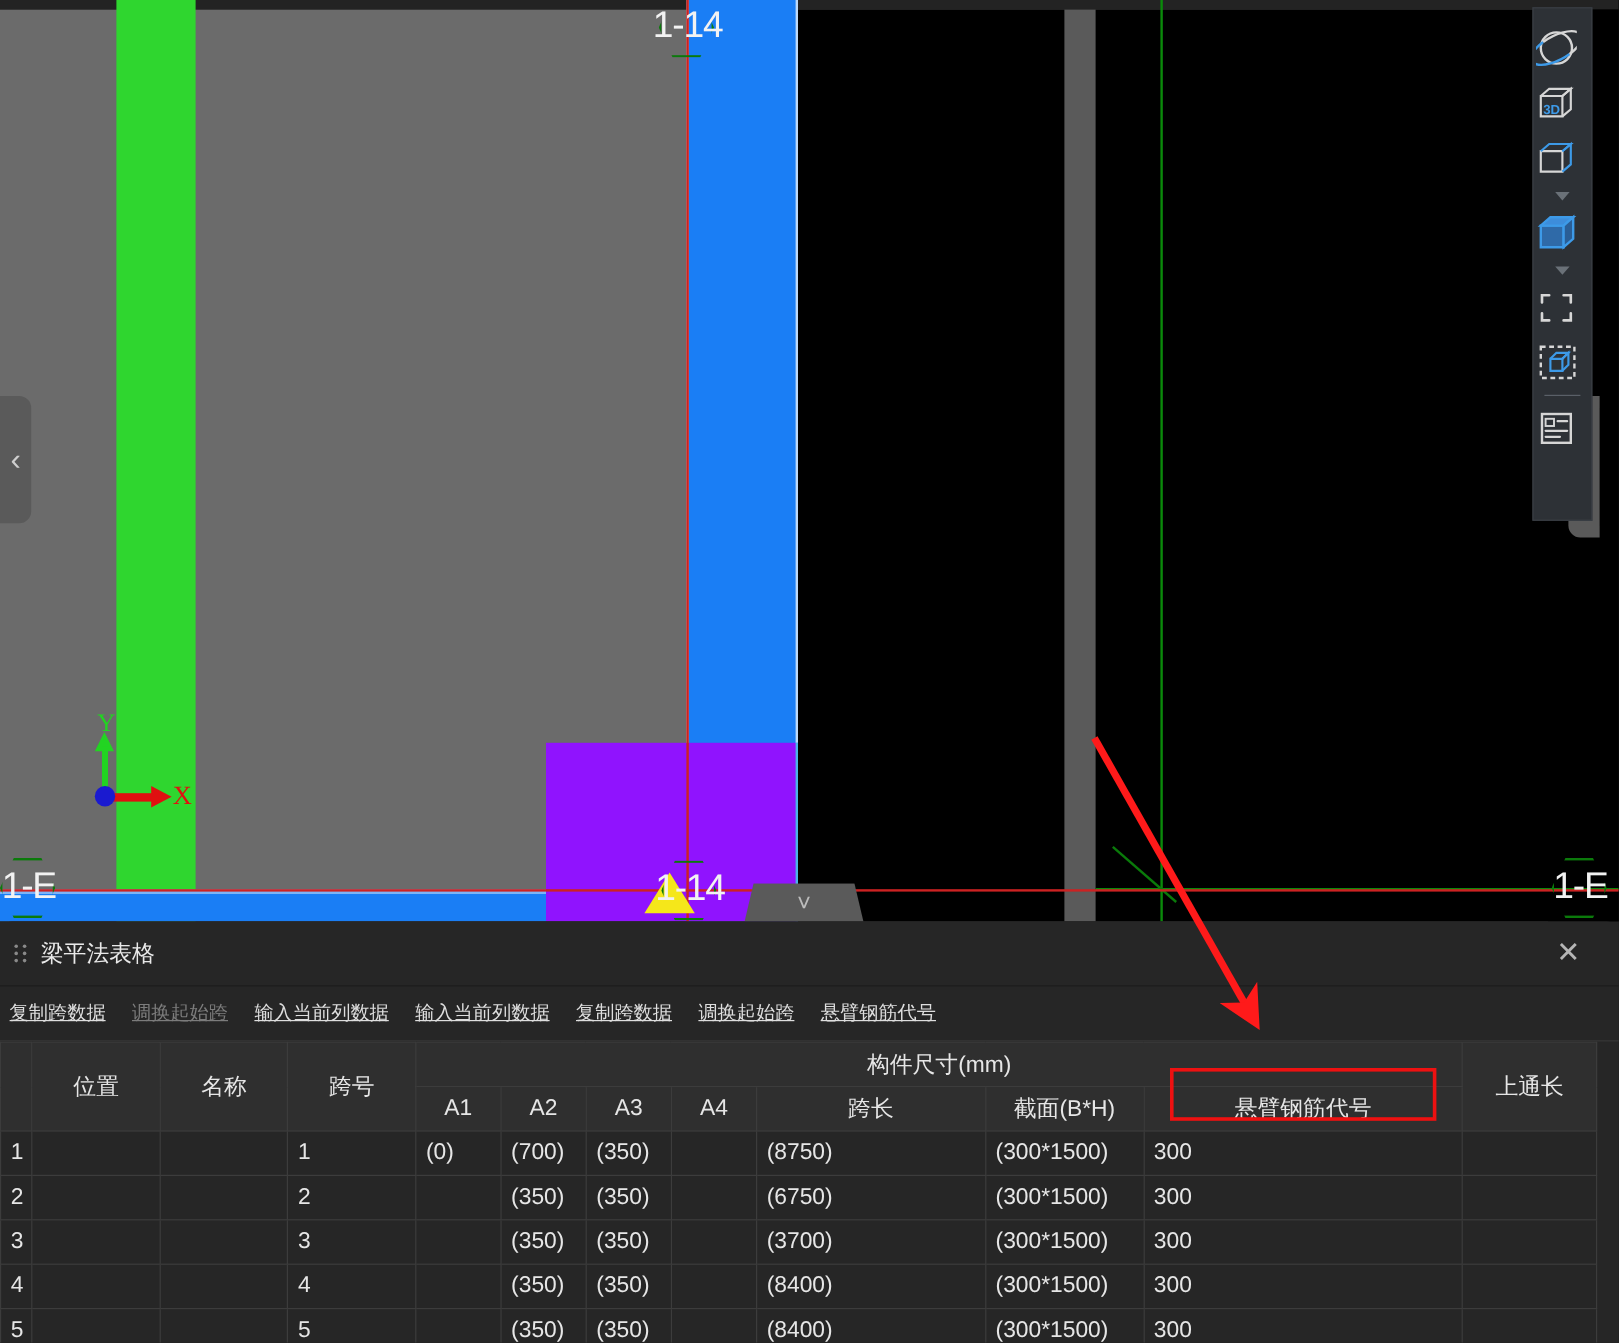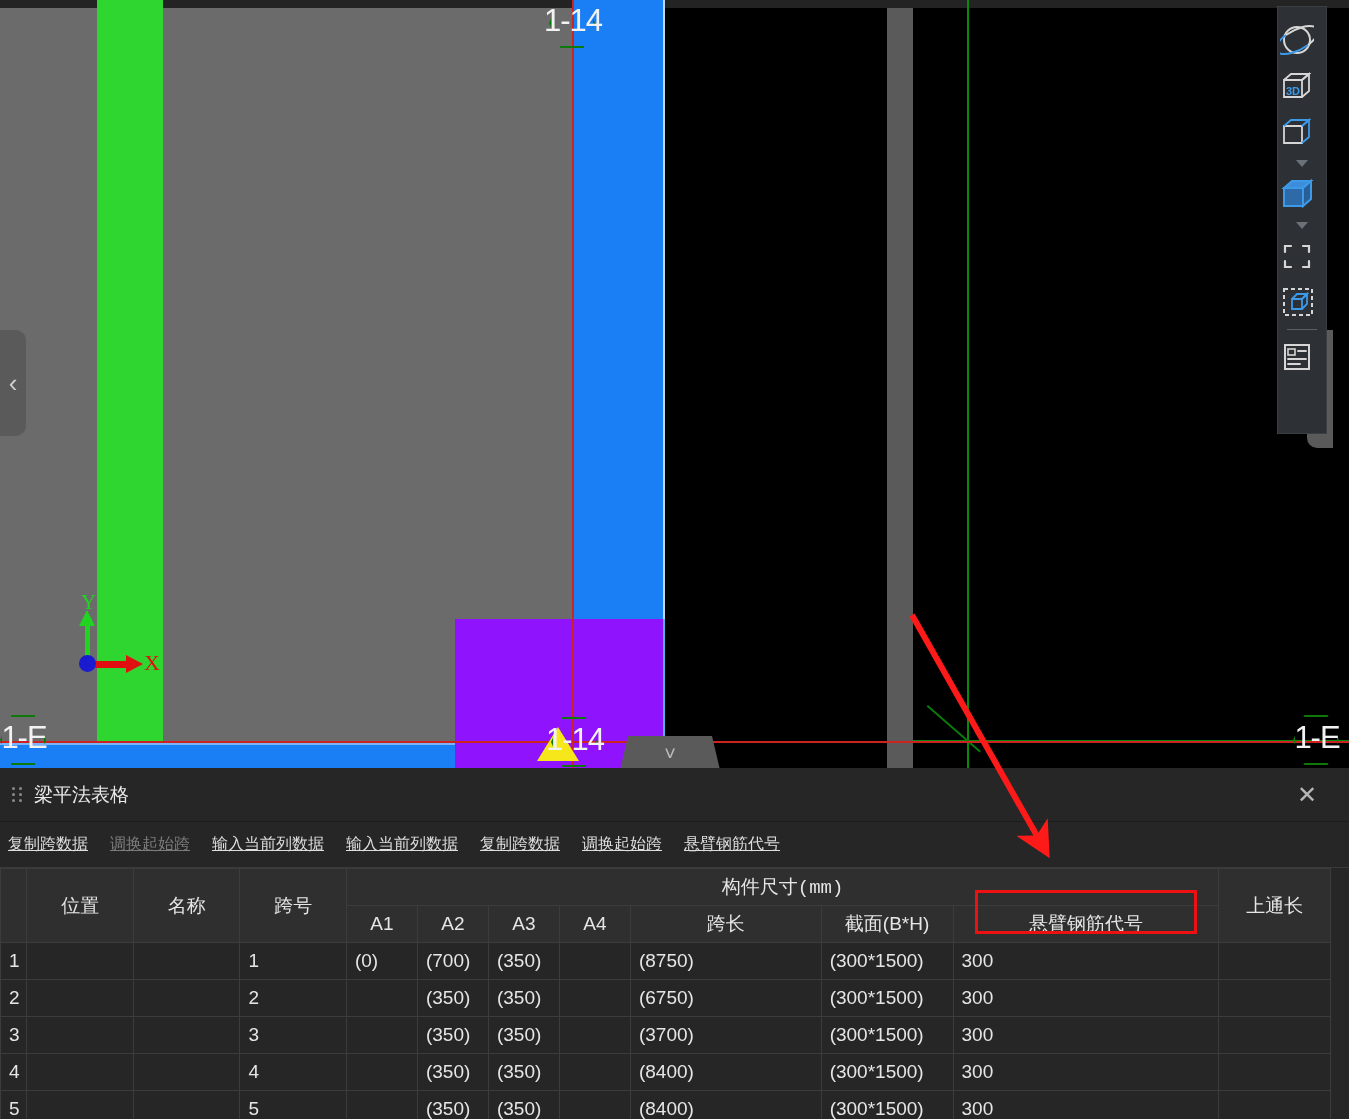--- a/index.html
+++ b/index.html
@@ -134,21 +134,21 @@
   #tbl-wrap { position:relative; height:251px; background:#262626; overflow:hidden; }
   table#grid { border-collapse:collapse; table-layout:fixed; width:1331px; }
   table#grid th, table#grid td {
     border:1px solid #3c3c3c; color:#e6e6e6; font-size:19px; font-weight:normal;
     background:#2b2b2b; padding:0 8px; height:37px; vertical-align:middle;
   }
   table#grid th { background:#2f2f2f; text-align:center; }
   table#grid td { background:#262626; }
   td.rowhdr, th.corner { background:#2f2f2f; text-align:center; padding:0; }
   td.rowhdr { color:#cfcfcf; text-align:left; padding-left:4px; }
-  th.grp { height:32px;font-family:Liberation Mono, monospace; }
+  th.grp { height:32px; }
   th.sub { height:36px; }
   .cell-l { text-align:left; }
 
   #hl-box {
     position:absolute; left:975px; top:890px; width:222px; height:44px;
     border:3px solid #ee1111; pointer-events:none; z-index:40;
   }
 
   
   #arrow-svg { position:absolute; left:0; top:0; width:1349px; height:1119px;

